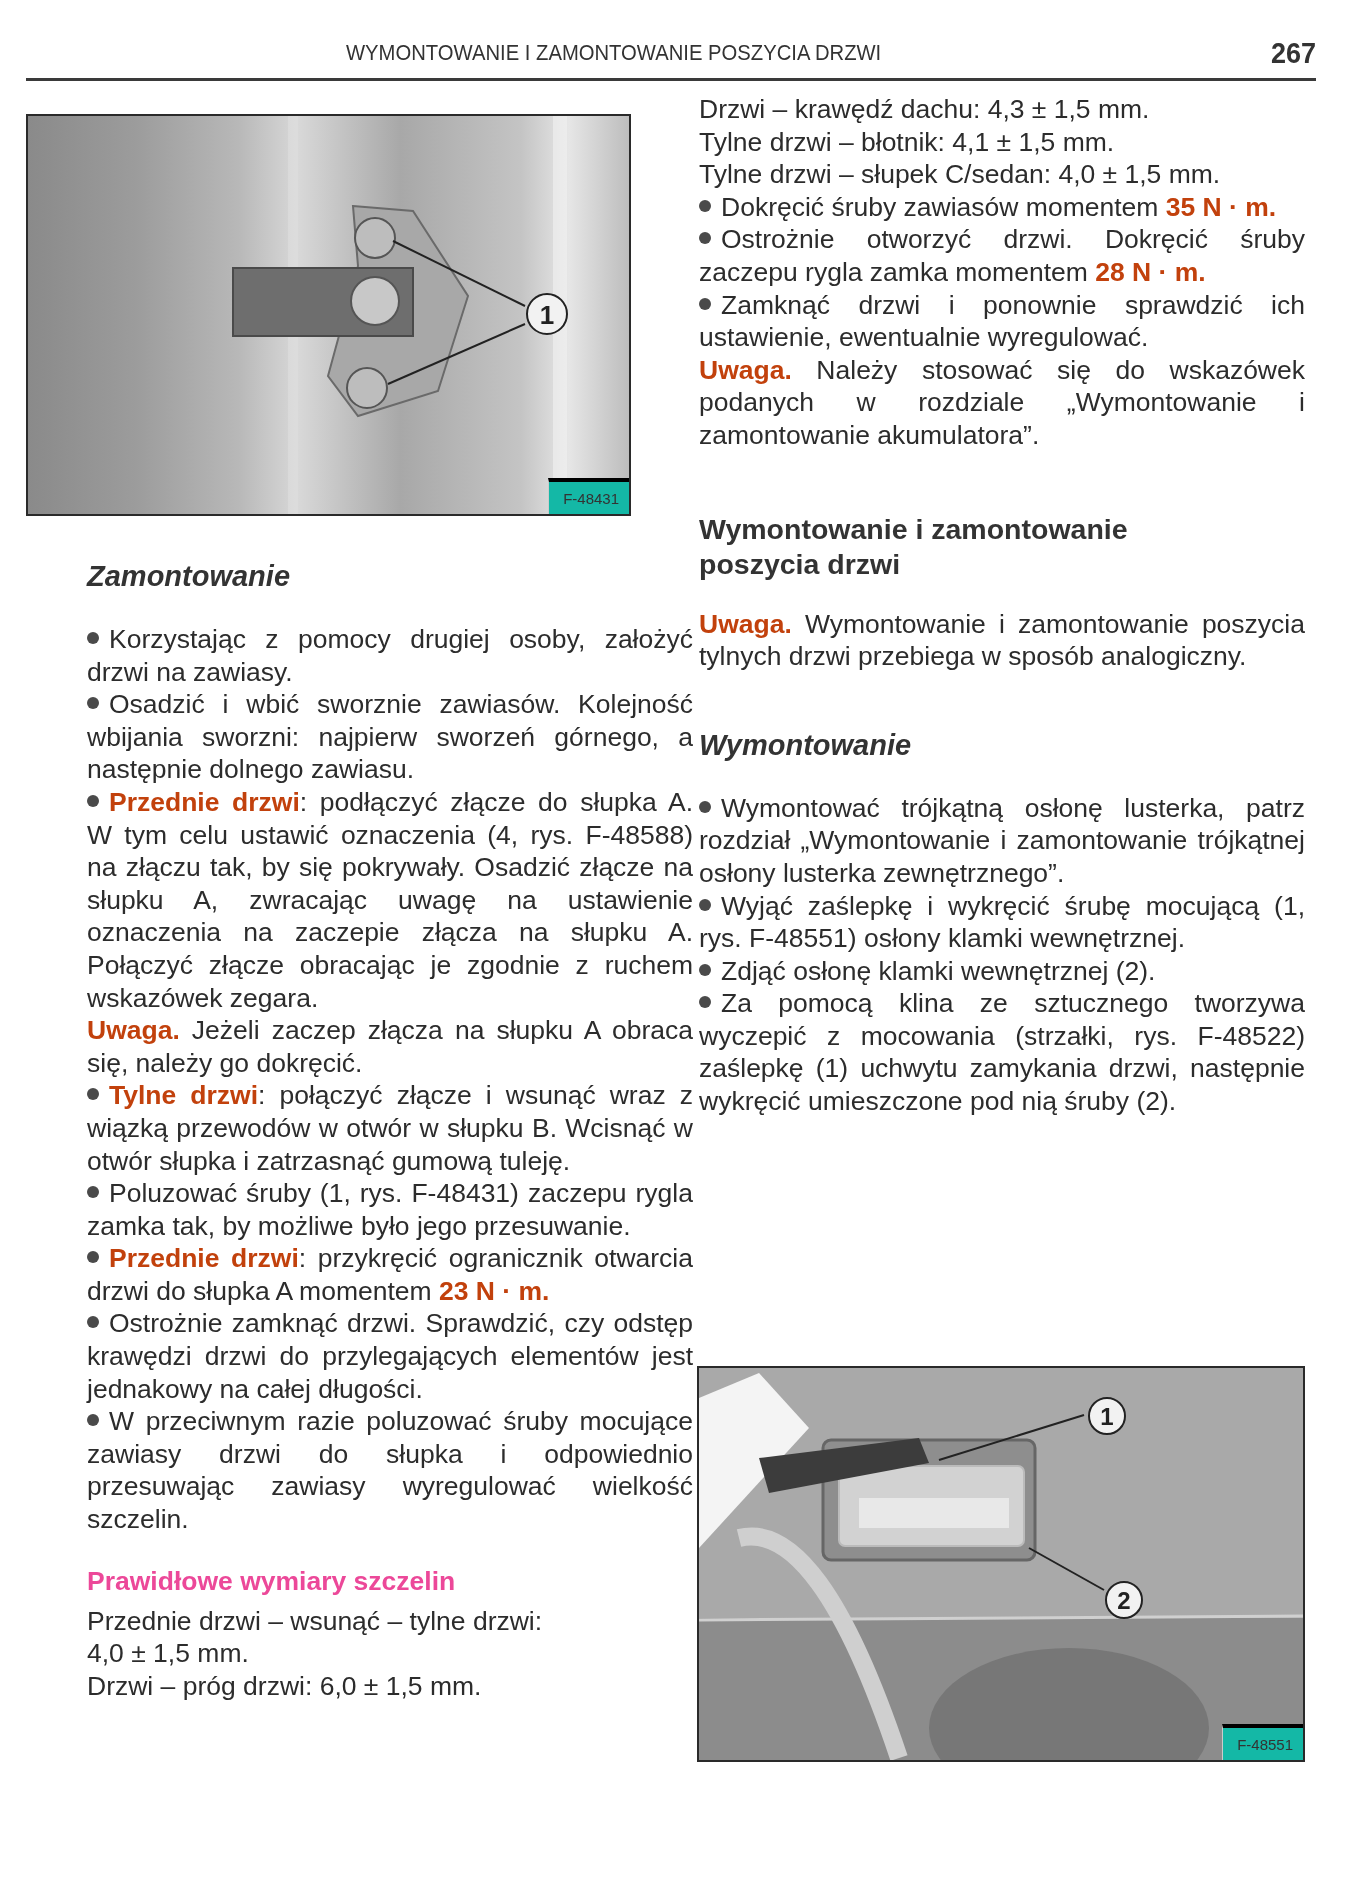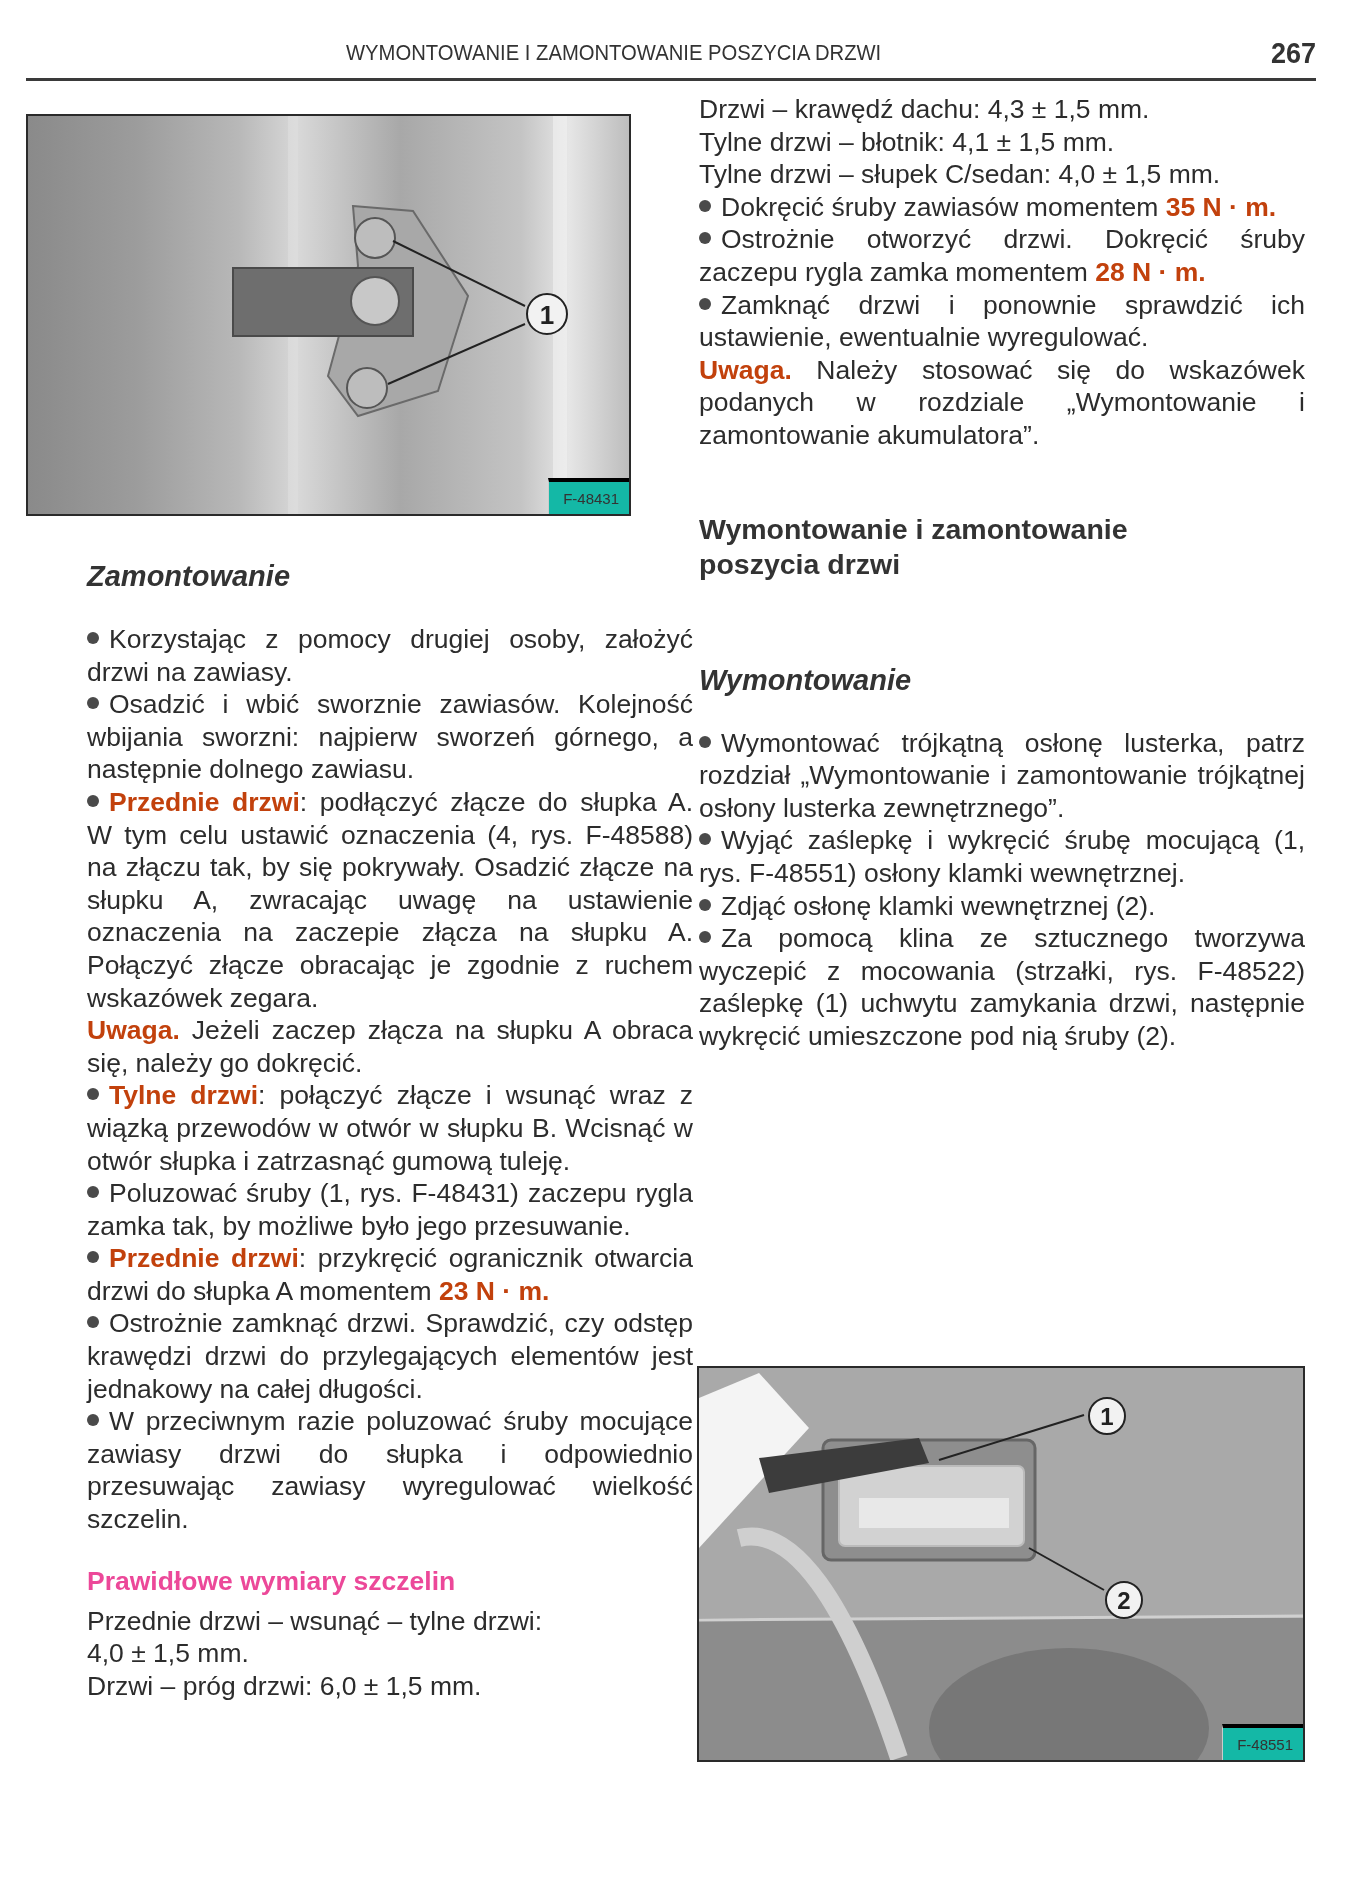--- a/index.html
+++ b/index.html
@@ -96,20 +96,21 @@
   <p class="para" style="text-align:left">Tylne drzwi – słupek C/sedan: 4,0 ± 1,5 mm.</p>
   <div id="right-items">
       <p class="para"><span class="bullet"></span><span>Dokręcić śruby zawiasów momentem </span><span class="b">35 N · m.</span></p>
       <p class="para"><span class="bullet"></span><span>Ostrożnie otworzyć drzwi. Dokręcić śruby zaczepu rygla zamka momentem </span><span class="b">28 N · m.</span></p>
       <p class="para"><span class="bullet"></span><span>Zamknąć drzwi i ponownie sprawdzić ich ustawienie, ewentualnie wyregulować.</span></p>
       <p class="para"><span class="b">Uwaga.</span><span> Należy stosować się do wskazówek podanych w rozdziale „Wymontowanie i zamontowanie akumulatora”.</span></p>
     </div>
   <div style="height:60px"></div>
   <h3 class="h-bold" style="width:520px">Wymontowanie i zamontowanie poszycia drzwi</h3>
   <div style="height:26px"></div>
+  <p class="para"><span class="b">Uwaga.</span><span> Wymontowanie i zamontowanie poszycia tylnych drzwi przebiega w sposób analogiczny.</span></p>
   <div style="height:56px"></div>
   <h3 class="h-italic">Wymontowanie</h3>
   <div style="height:30px"></div>
   <div id="right-sub-items">
       <p class="para"><span class="bullet"></span><span>Wymontować trójkątną osłonę lusterka, patrz rozdział „Wymontowanie i zamontowanie trójkątnej osłony lusterka zewnętrznego”.</span></p>
       <p class="para"><span class="bullet"></span><span>Wyjąć zaślepkę i wykręcić śrubę mocującą (1, rys. F-48551) osłony klamki wewnętrznej.</span></p>
       <p class="para"><span class="bullet"></span><span>Zdjąć osłonę klamki wewnętrznej (2).</span></p>
       <p class="para"><span class="bullet"></span><span>Za pomocą klina ze sztucznego tworzywa wyczepić z mocowania (strzałki, rys. F-48522) zaślepkę (1) uchwytu zamykania drzwi, następnie wykręcić umieszczone pod nią śruby (2).</span></p>
     </div>
 </div>

